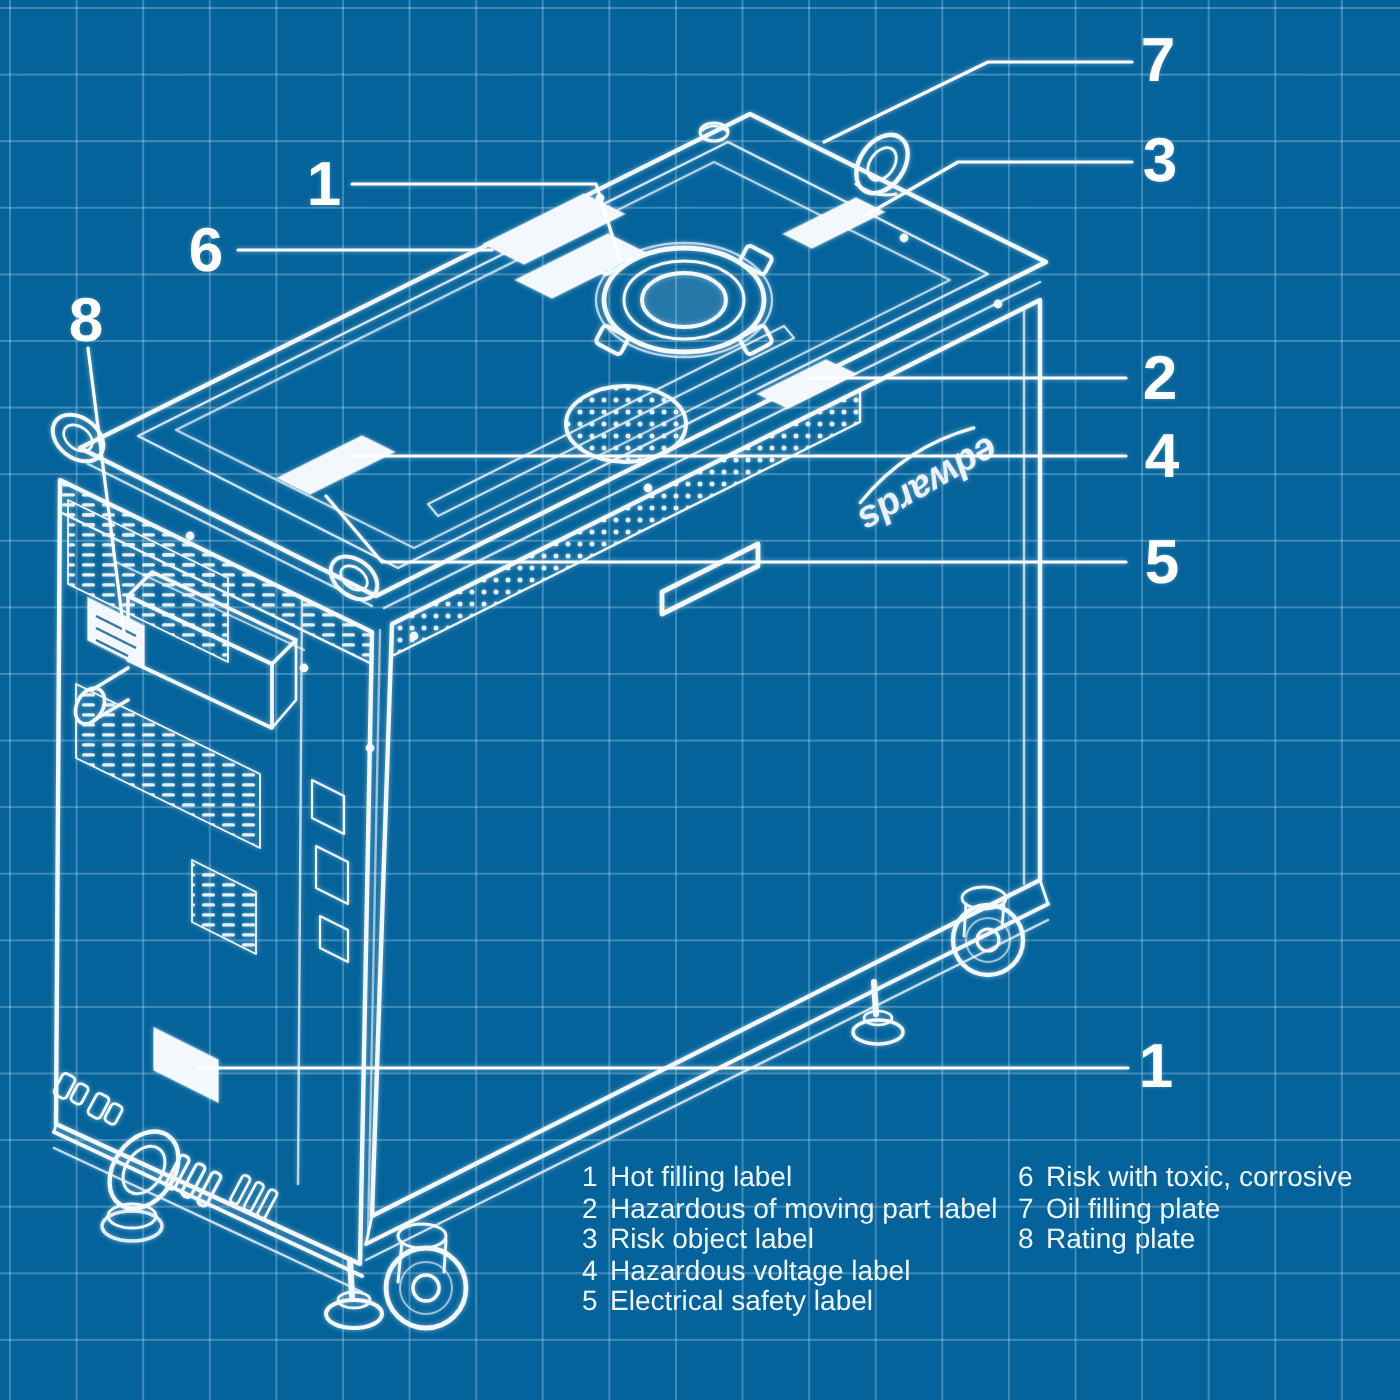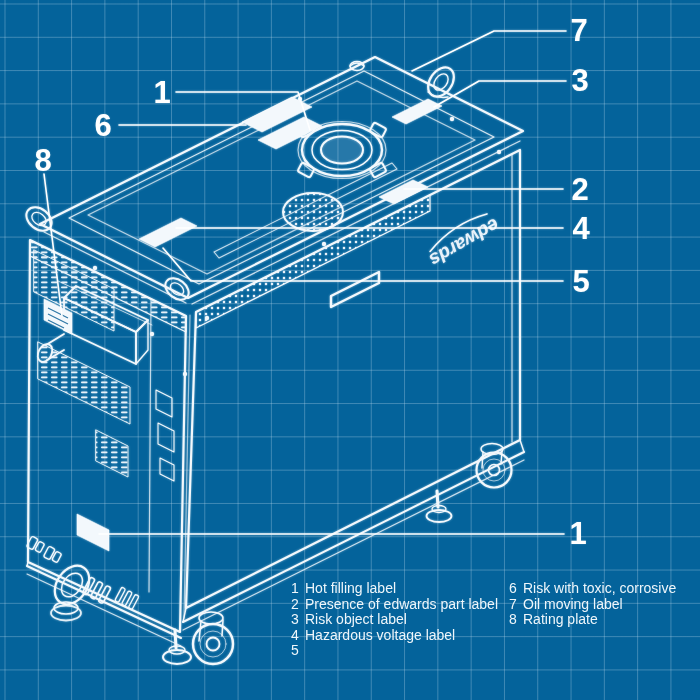--- a/index.html
+++ b/index.html
@@ -239,43 +239,44 @@
   <div class="callout" style="left:581px;top:281px">5</div>
   <div class="callout" style="left:578px;top:533px">1</div>
 
   <div class="legend-col legend-col-1">
     <div class="lg-row">
       <span class="lg-num">1</span>
       <span>Hot filling label</span>
     </div>
     <div class="lg-row">
       <span class="lg-num">2</span>
-      <span>Presence of edwards part label</span>
+      <span>Hazardous of moving part label</span>
     </div>
     <div class="lg-row">
       <span class="lg-num">3</span>
       <span>Risk object label</span>
     </div>
     <div class="lg-row">
       <span class="lg-num">4</span>
       <span>Hazardous voltage label</span>
     </div>
     <div class="lg-row">
       <span class="lg-num">5</span>
+      <span>Electrical safety label</span>
     </div>
   </div>
 
   <div class="legend-col legend-col-2">
     <div class="lg-row">
       <span class="lg-num">6</span>
       <span>Risk with toxic, corrosive</span>
     </div>
     <div class="lg-row">
       <span class="lg-num">7</span>
-      <span>Oil moving label</span>
+      <span>Oil filling plate</span>
     </div>
     <div class="lg-row">
       <span class="lg-num">8</span>
       <span>Rating plate</span>
     </div>
   </div>
 
 </div>
 
 </body></html>

